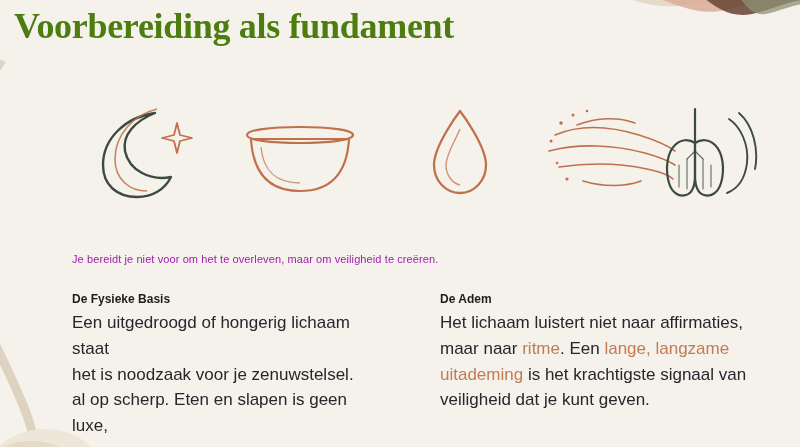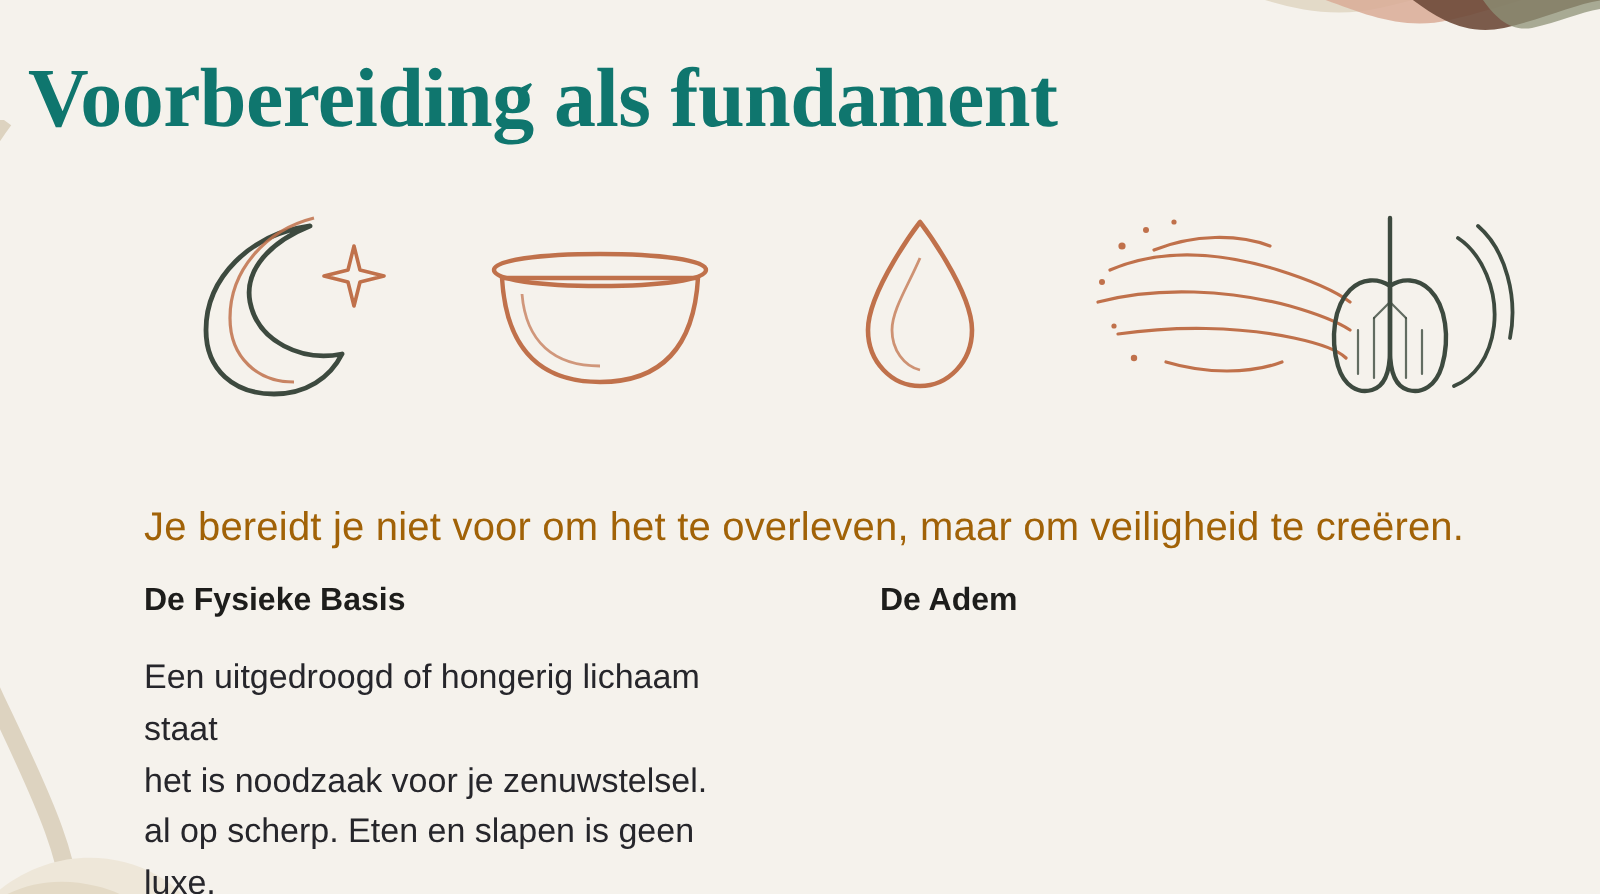--- a/index.html
+++ b/index.html
@@ -42,25 +42,25 @@
     bottom: -40px;
     left: -30px;
     width: 200px;
     height: 160px;
   }
 
   
   .title {
     position: absolute;
     left: 14px;
-    top: 26px;
+    top: 5px;
     font-family: "Liberation Serif", serif;
-    font-size: 42px;
+    font-size: 36px;
     font-weight: 700;
-    color: #0f766e;
+    color: #4d7c0f;
     letter-spacing: -0.3px;
   }
 
   
   .icon-row {
     position: absolute;
     left: 60px;
     top: 98px;
     width: 700px;
     height: 110px;
@@ -74,43 +74,43 @@
     display: flex;
     align-items: center;
     justify-content: center;
   }
 
   
   .lead {
     position: absolute;
     left: 72px;
     top: 253px;
-    font-size: 20px;
-    color: #a16207;
+    font-size: 11px;
+    color: #a21caf;
     letter-spacing: 0.1px;
     text-align: center;
   }
 
   
   .columns {
     position: absolute;
     left: 72px;
     top: 292px;
     width: 680px;
     display: flex;
     gap: 56px;
   }
   .col {
     width: 312px;
   }
   .col-head {
-    font-size: 16px;
+    font-size: 12px;
     font-weight: 700;
     color: #1d1d1b;
-    margin-bottom: 16px;
+    margin-bottom: 4px;
   }
   .col-body {
     font-size: 17px;
     line-height: 1.52;
     color: #26262b;
   }
   .hl {
     color: #c47b53;
   }
 </style>
@@ -210,17 +210,21 @@
       <div class="col-head">De Fysieke Basis</div>
       <div class="col-body">
         <div>Een uitgedroogd of hongerig lichaam staat</div>
         <div>het is noodzaak voor je zenuwstelsel.</div>
         <div>al op scherp. Eten en slapen is geen luxe,</div>
       </div>
     </div>
 
     <div class="col">
       <div class="col-head">De Adem</div>
+      <div class="col-body">
+        <span>Het lichaam luistert niet naar affirmaties,</span>
+        <span>maar naar </span><span class="hl">ritme</span><span>. Een </span><span class="hl">lange, langzame uitademing</span><span> is het krachtigste signaal van veiligheid dat je kunt geven.</span>
+      </div>
     </div>
 
   </div>
 
 </div>
 
 </body></html>

